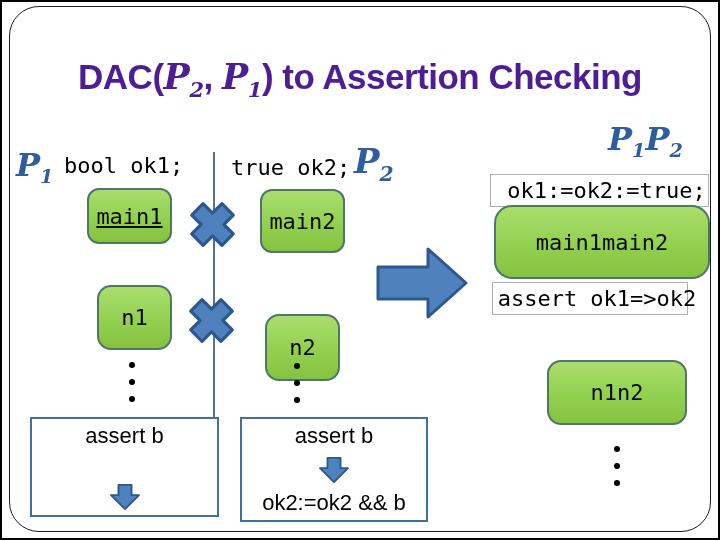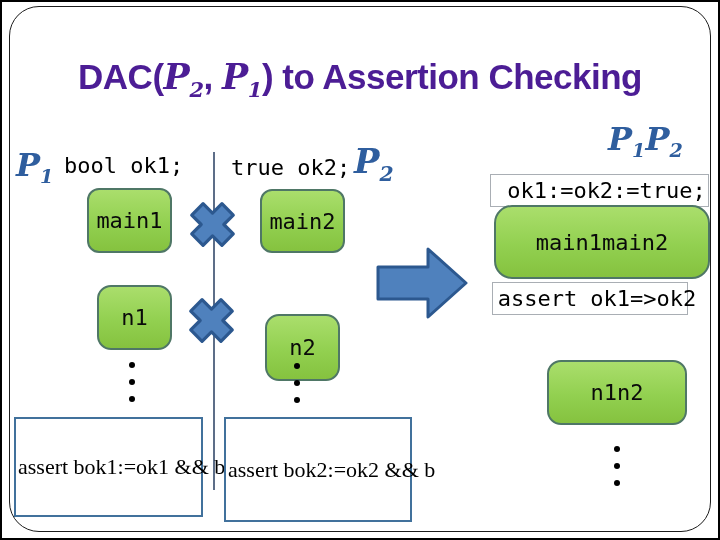--- a/index.html
+++ b/index.html
@@ -34,64 +34,63 @@
     font-family:"DejaVu Sans Mono","Liberation Mono",monospace;
     font-size:22px;color:#0a0a0a;box-sizing:border-box;
   }
   .white-box{
     position:absolute;display:flex;align-items:center;justify-content:center;
     background:#fff;border:1.5px solid #a9aeb4;box-sizing:border-box;
     font-family:"DejaVu Sans Mono","Liberation Mono",monospace;
     font-size:22px;color:#000;white-space:pre;padding-left:14px;
   }
   .assert-box{
-    position:absolute;display:flex;flex-direction:row;align-items:center;
+    position:absolute;display:flex;flex-direction:column;align-items:center;
     justify-content:space-between;background:#fff;border:2px solid #41719c;
     box-sizing:border-box;padding:4px 2px;
-    font-family:Liberation Serif, serif;
-    font-size:22px;color:#000;white-space:pre;
+    font-family:Liberation Sans, sans-serif;
+    font-size:22px;color:#000;white-space:pre;margin-left:16px;
   }
   .vdots{position:absolute;display:flex;flex-direction:column;gap:11px;}
   .vdots .dot{width:6px;height:6px;border-radius:50%;background:#000;}
   svg{display:block;}
   .abs{position:absolute;}
 </style>
 </head>
 <body>
 
 <div id="slide">
 
   <div class="frame"></div>
 
   <h1 class="title"><span>DAC(</span><span class="math"><span>P</span><sub>2</sub></span><span>, </span><span class="math"><span>P</span><sub>1</sub></span><span>) to Assertion Checking</span></h1>
 
   <div class="divider"></div>
 
   <span class="math-label" style="left:14px;top:144px;font-size:32px;"><span>P</span><sub>1</sub></span>
   <span class="code" style="left:62px;top:151px;">bool ok1;</span>
 
-  <div class="green-box" style="left:85px;top:186px;width:85px;height:65px;">
+  <div class="green-box" style="left:85px;top:186px;width:85px;height:56px;text-decoration:underline;">
       <span>main1</span>
     </div>
   <div class="green-box" style="left:95px;top:283px;width:75px;height:65px;border-radius:14px;">
       <span>n1</span>
     </div>
 
   <div class="vdots" style="left:127px;top:360px;">
     <span class="dot"></span>
     <span class="dot"></span>
     <span class="dot"></span>
   </div>
 
   <div class="assert-box" style="left:12px;top:415px;width:189px;height:100px;">
     <span>assert b</span>
     <svg width="34" height="28" viewBox="0 0 36 30">
       <polygon points="11,2 25,2 25,13 33,13 18,28 3,13 11,13" fill="#4f81bd" stroke="#2c588f" stroke-width="2" stroke-linejoin="round"></polygon>
     </svg>
-    <span>ok1:=ok1 &amp;&amp; b</span>
   </div>
 
   <span class="code" style="left:229px;top:153px;">true ok2;</span>
   <span class="math-label" style="left:352px;top:139px;font-size:34px;"><span>P</span><sub>2</sub></span>
 
   <div class="green-box" style="left:258px;top:187px;width:85px;height:64px;">
       <span>main2</span>
     </div>
   <div class="green-box" style="left:263px;top:280px;width:75px;height:67px;border-radius:14px;margin-top:32px;">
       <span>n2</span>

